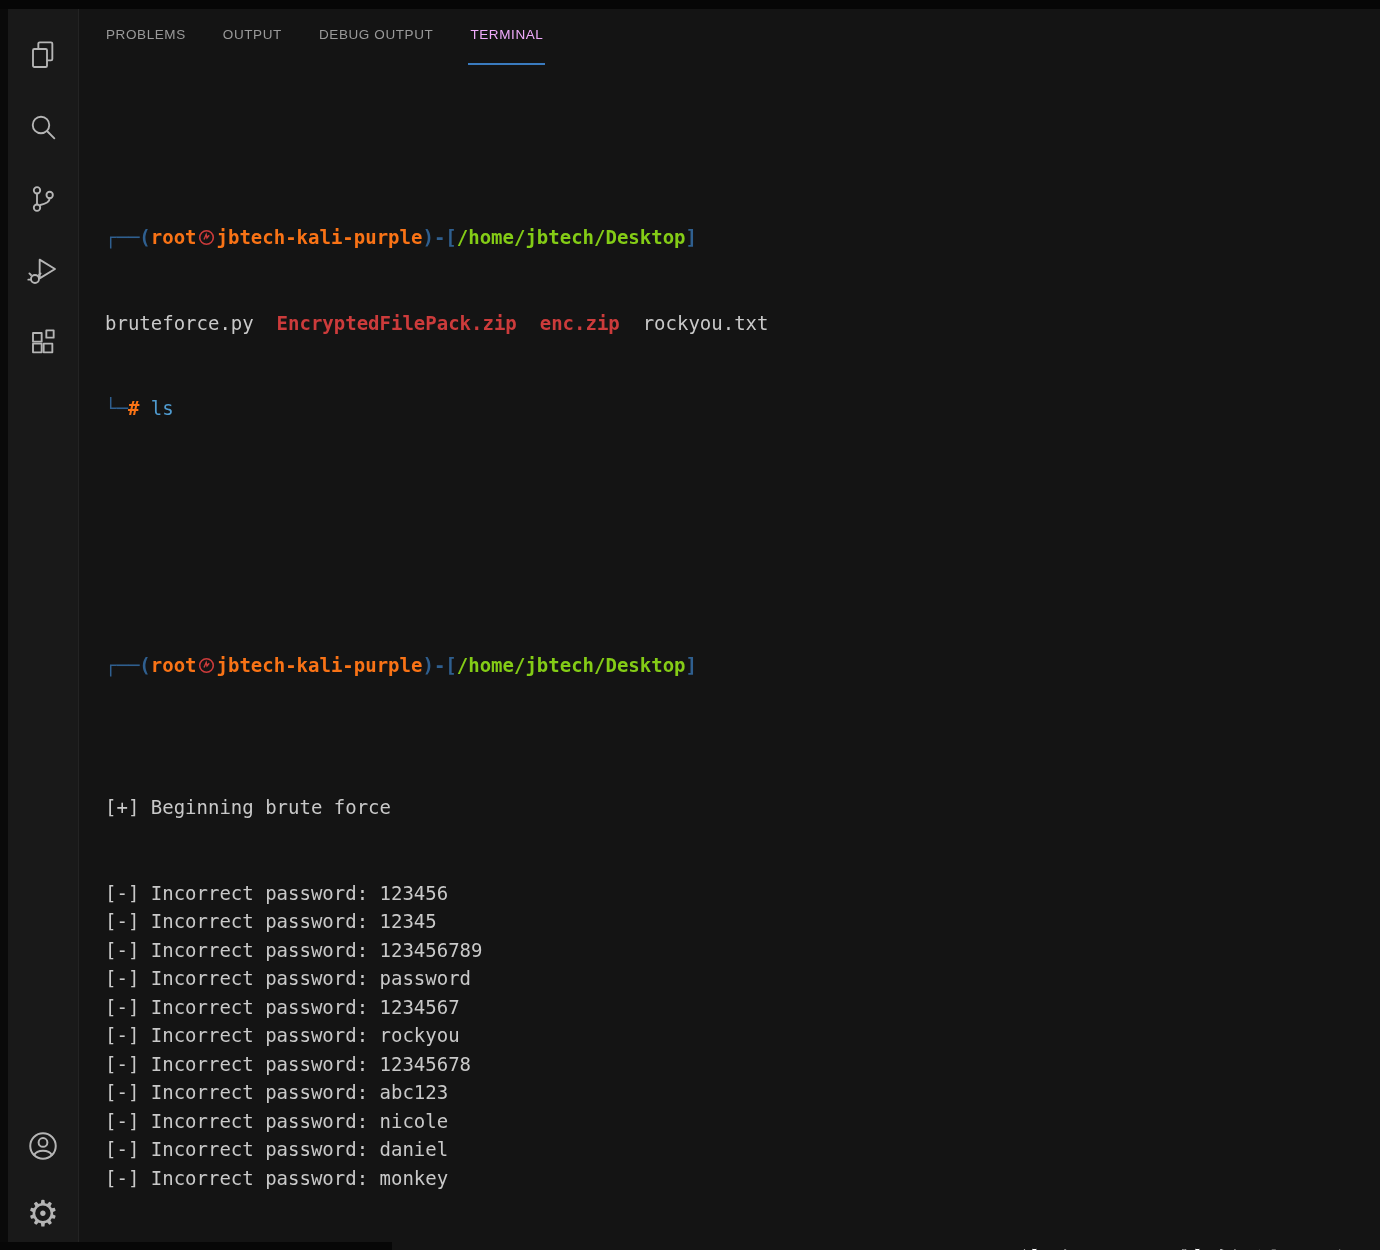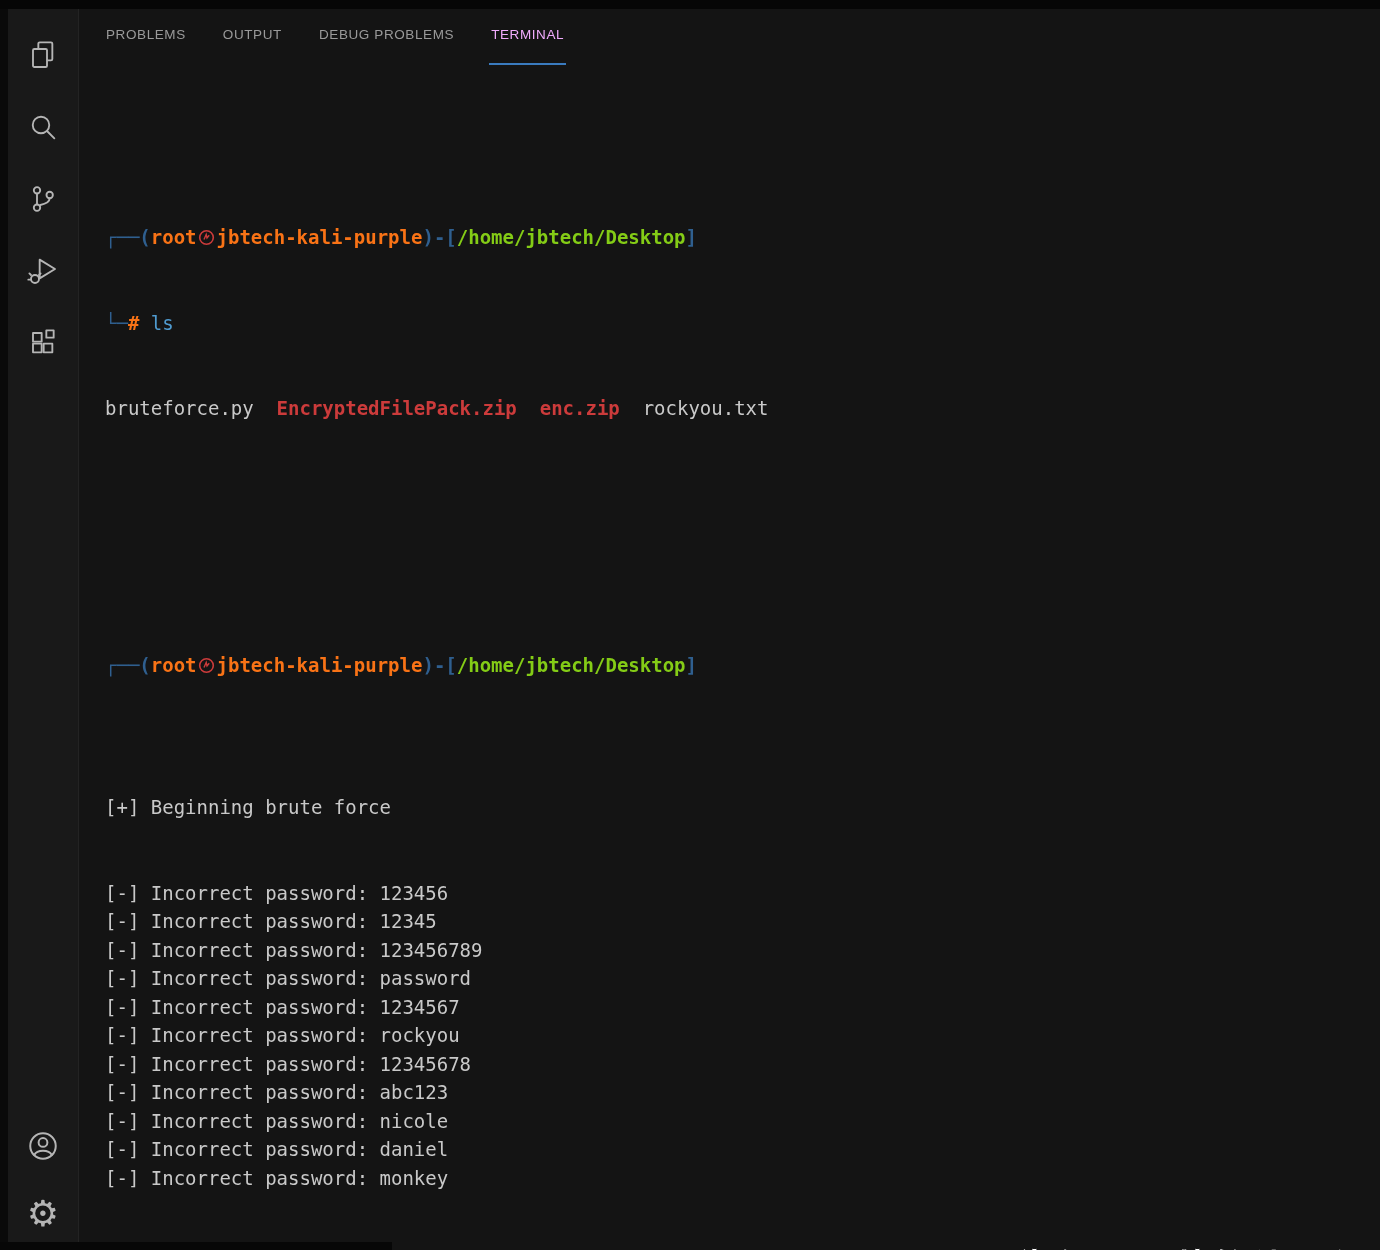--- a/index.html
+++ b/index.html
@@ -130,33 +130,33 @@
   <div class="ab-btn last">
     <span class="gear-glyph">⚙</span>
   </div>
 </div>
 
 <div class="main">
 
   <div class="panel-tabs">
     <div class="tab">PROBLEMS</div>
     <div class="tab">OUTPUT</div>
-    <div class="tab">DEBUG PROBLEMS</div>
+    <div class="tab">DEBUG OUTPUT</div>
     <div class="tab active">TERMINAL</div>
   </div>
 
   <div class="terminal">
 
     
     <div class="t-line"><span class="c-frame">┌──(</span><span class="c-red">root</span><span class="ks-badge"><svg width="17" height="17" viewBox="0 0 17 17">
             <circle cx="8.5" cy="8.5" r="6.8" stroke="#cc3b3b" stroke-width="1.6" fill="none"></circle>
             <path d="M6 10.5 L8.2 5.5 L9 9 L11.2 6.2" stroke="#cc3b3b" stroke-width="1.4" fill="none"></path>
           </svg></span><span class="c-red">jbtech-kali-purple</span><span class="c-frame">)-[</span><span class="c-white">/home/jbtech/Desktop</span><span class="c-frame">]</span></div>
+    <div class="t-line"><span class="file plain">bruteforce.py</span><span class="file archive">EncryptedFilePack.zip</span><span class="file archive">enc.zip</span><span class="file plain">rockyou.txt</span></div>
     <div class="t-line"><span class="c-frame">└─</span><span class="c-red">#</span><span> </span><span class="c-cmd">ls</span></div>
-    <div class="t-line"><span class="file plain">bruteforce.py</span><span class="file archive">EncryptedFilePack.zip</span><span class="file archive">enc.zip</span><span class="file plain">rockyou.txt</span></div>
 
     <div class="t-gap"></div>
 
     
     <div class="t-line"><span class="c-frame">┌──(</span><span class="c-red">root</span><span class="ks-badge"><svg width="17" height="17" viewBox="0 0 17 17">
             <circle cx="8.5" cy="8.5" r="6.8" stroke="#cc3b3b" stroke-width="1.6" fill="none"></circle>
             <path d="M6 10.5 L8.2 5.5 L9 9 L11.2 6.2" stroke="#cc3b3b" stroke-width="1.4" fill="none"></path>
           </svg></span><span class="c-red">jbtech-kali-purple</span><span class="c-frame">)-[</span><span class="c-white">/home/jbtech/Desktop</span><span class="c-frame">]</span></div>
 
     

